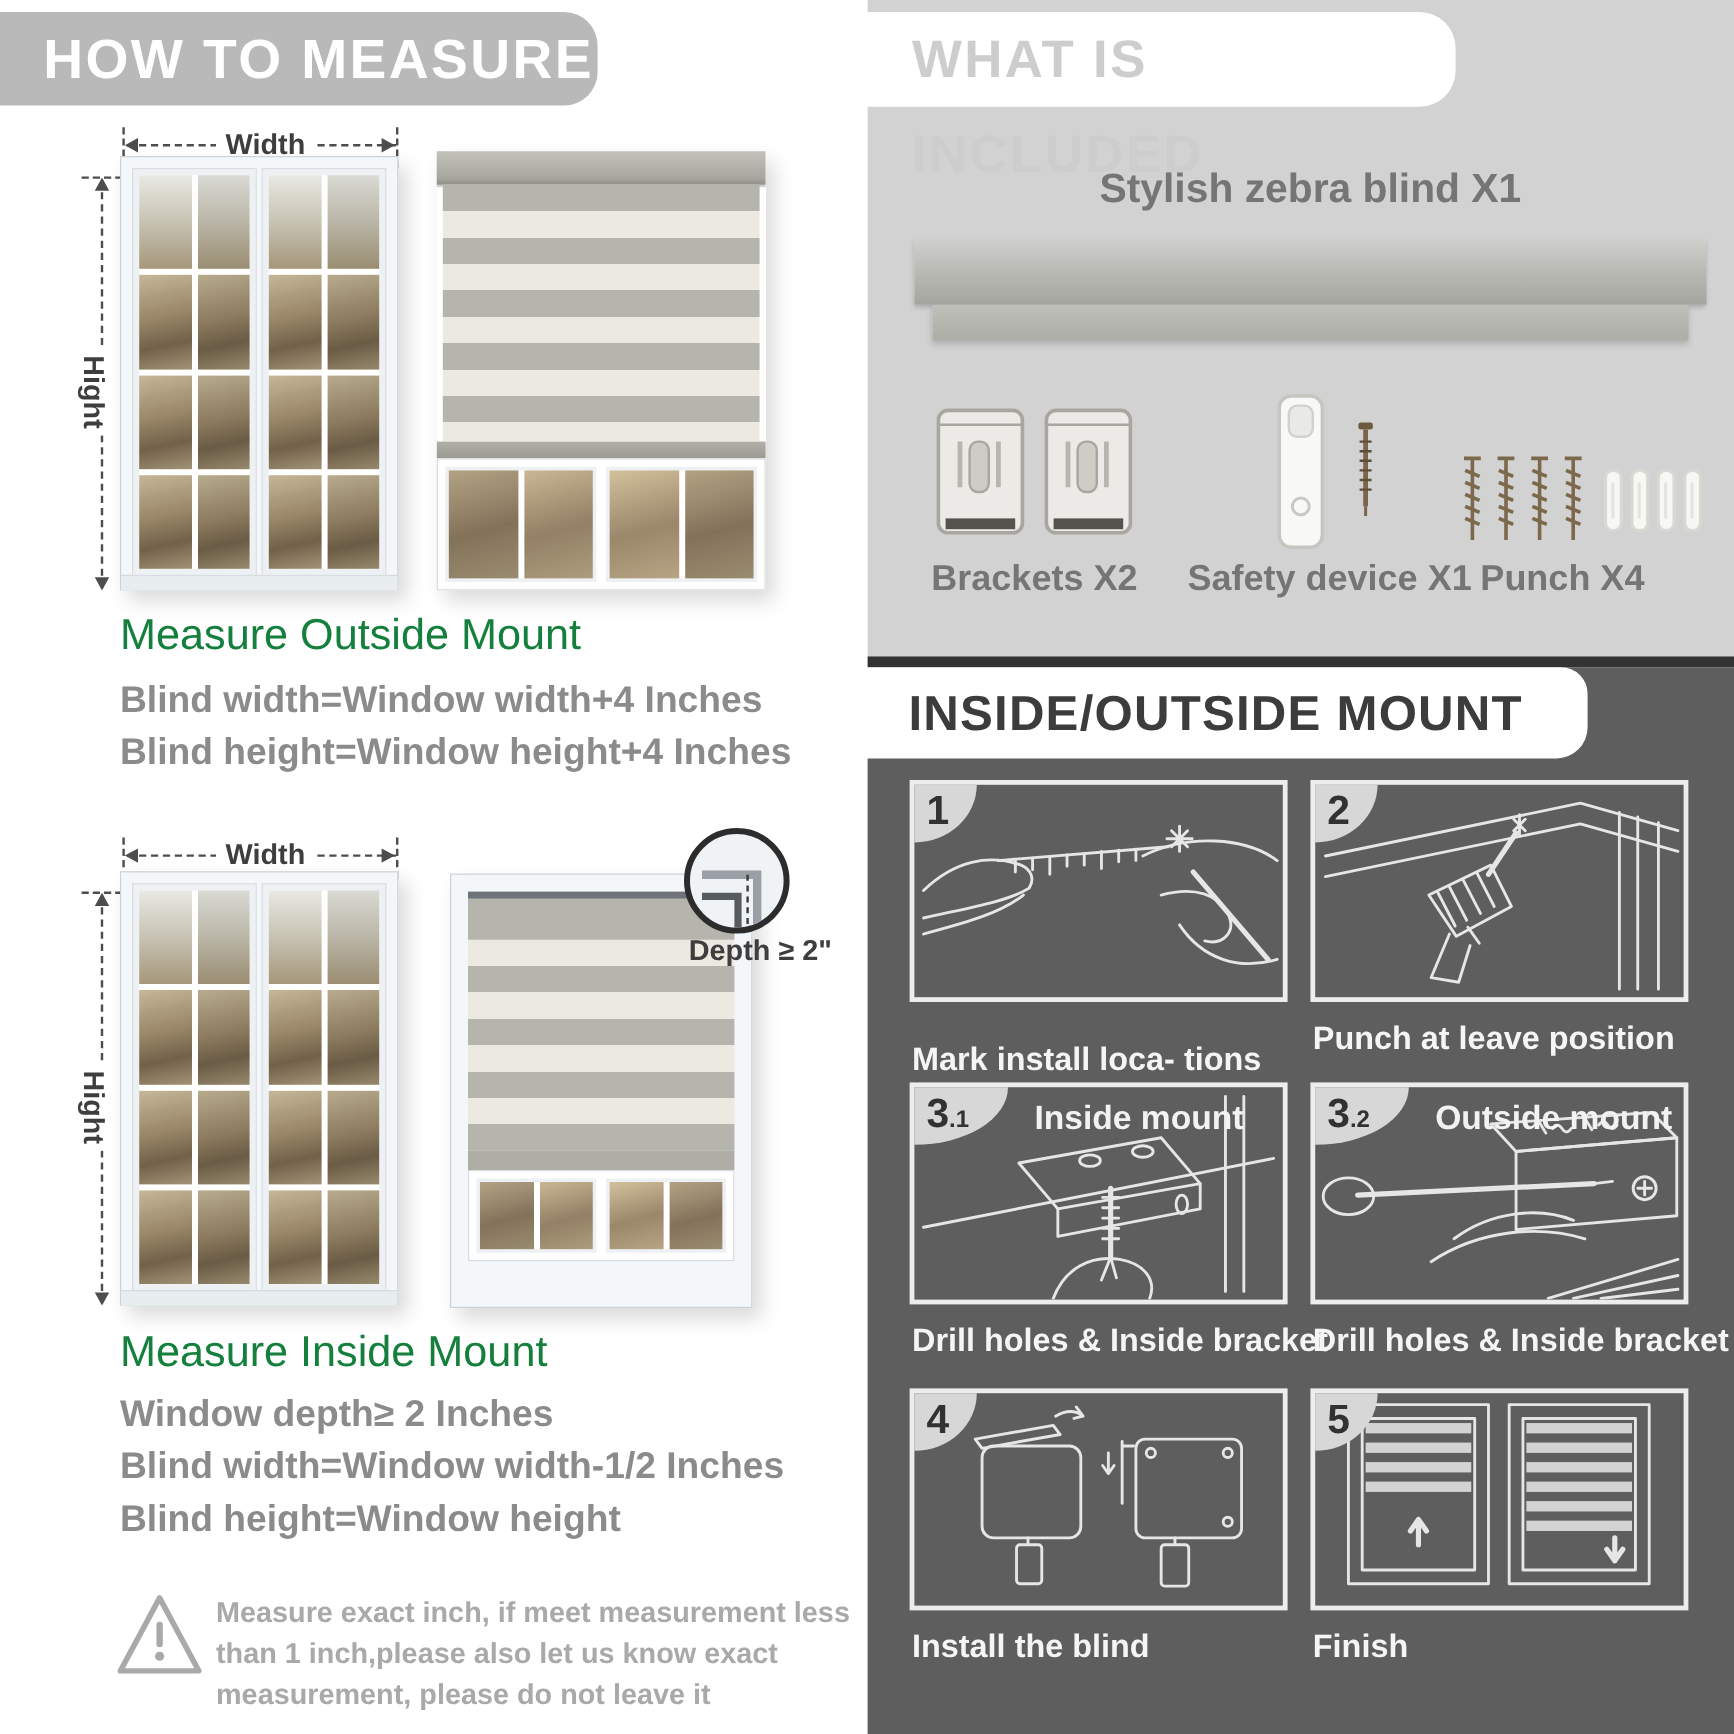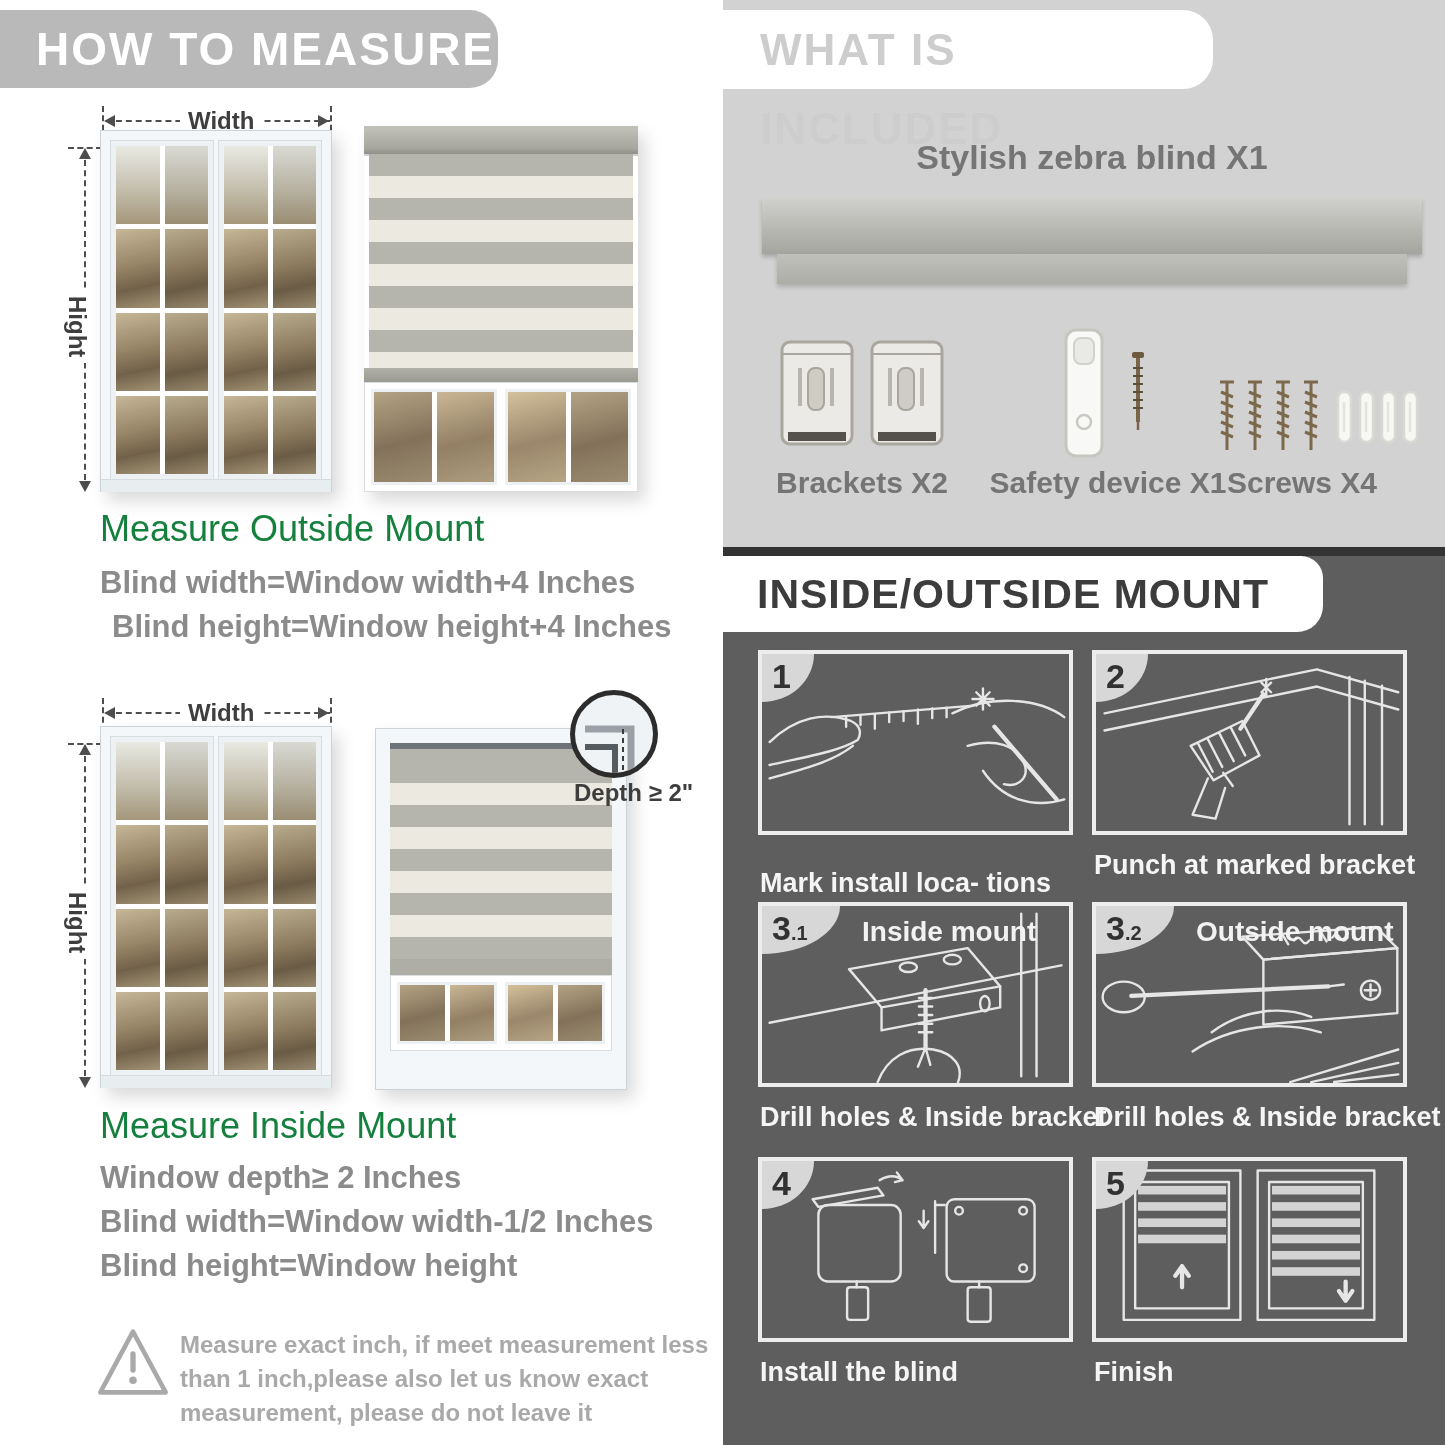--- a/index.html
+++ b/index.html
@@ -150,21 +150,21 @@
         </div>
       <div class="mini-sash">
           <div class="mini-pane" style="filter:brightness(1.18);"></div>
           <div class="mini-pane"></div>
         </div>
     </div>
   </div>
 
   <div class="abs sec-title" style="left:100px;top:508px;">Measure Outside Mount</div>
   <div class="abs sub-line" style="left:100px;top:565px;">Blind width=Window width+4 Inches</div>
-  <div class="abs sub-line" style="left:112px;top:609px;">Blind height=Window height+4 Inches</div>
+  <div class="abs sub-line" style="left:100px;top:609px;">Blind height=Window height+4 Inches</div>
 
   <div class="abs dash-v" style="left:102px;top:698px;height:34px;"></div>
   <div class="abs dash-v" style="left:330px;top:698px;height:34px;"></div>
   <div class="abs dash-h" style="left:106px;top:712px;width:224px;"></div>
   <div class="abs ah ah-l" style="left:104px;top:707px;"></div>
   <div class="abs ah ah-r" style="left:318px;top:707px;"></div>
   <div class="abs meas-label" style="left:180px;top:699px;">Width</div>
 
   <div class="abs dash-h" style="left:68px;top:743px;width:34px;"></div>
   <div class="abs dash-v" style="left:84px;top:746px;height:340px;"></div>
@@ -284,21 +284,21 @@
       <rect x="130" y="16" width="13" height="50" rx="6"></rect>
       <rect x="152" y="16" width="13" height="50" rx="6"></rect>
       <rect x="174" y="16" width="13" height="50" rx="6"></rect>
       <rect x="196" y="16" width="13" height="50" rx="6"></rect>
       <path d="M136,26 v30 M158,26 v30 M180,26 v30 M202,26 v30" stroke="#e4e4df"></path>
     </g>
   </svg>
 
   <div class="abs item-label" style="left:772px;top:466px;width:180px;">Brackets X2</div>
   <div class="abs item-label" style="left:988px;top:466px;width:240px;">Safety device X1</div>
-  <div class="abs item-label" style="left:1212px;top:466px;width:180px;">Screws X4</div>
+  <div class="abs item-label" style="left:1212px;top:466px;width:180px;">Punch X4</div>
 
   <div class="abs band-dark"></div>
   <div class="abs panel-dark"></div>
   <div class="abs hdr-mount">INSIDE/OUTSIDE MOUNT</div>
 
   <div class="abs step-box" style="left:758px;top:650px;">
     <svg class="art" viewBox="0 0 315 185">
       <path d="M5,92 C32,66 62,60 90,70 C99,74 102,82 97,90 C78,102 40,108 5,116"></path>
       <path d="M5,130 C42,120 72,112 92,96"></path>
       <path d="M70,66 L218,54"></path>
@@ -320,21 +320,21 @@
       <path d="M262,24 V178 M278,28 V178 M296,33 V178"></path>
       <path class="thick" d="M148,78 L172,42"></path>
       <path d="M170,30 l10,10 M180,30 l-10,10 M175,26 v18"></path>
       <path d="M96,96 L150,70 L168,106 L120,132 Z"></path>
       <path d="M104,94 l15,29 M114,89 l15,29 M126,83 l15,29 M138,77 l15,29"></path>
       <path d="M114,130 L98,168 L122,172 L132,140"></path>
       <path d="M130,124 l10,14"></path>
     </svg>
     <div class="badge"><span class="bnum">2</span><span class="bsub"></span></div>
   </div>
-  <div class="abs step-caption" style="left:1094px;top:850px;">Punch at  marked bracket</div>
+  <div class="abs step-caption" style="left:1094px;top:850px;">Punch at  leave position</div>
 
   <div class="abs step-box" style="left:758px;top:902px;">
     <svg class="art" viewBox="0 0 315 185">
       <path d="M5,122 L310,62"></path>
       <path d="M268,8 V178 M284,8 V178"></path>
       <path d="M88,66 L212,44 L246,84 L122,106 Z"></path>
       <ellipse cx="150" cy="64" rx="9" ry="5"></ellipse>
       <ellipse cx="196" cy="56" rx="9" ry="5"></ellipse>
       <path d="M122,106 V130 L246,106 V84"></path>
       <ellipse cx="230" cy="102" rx="5" ry="8"></ellipse>

